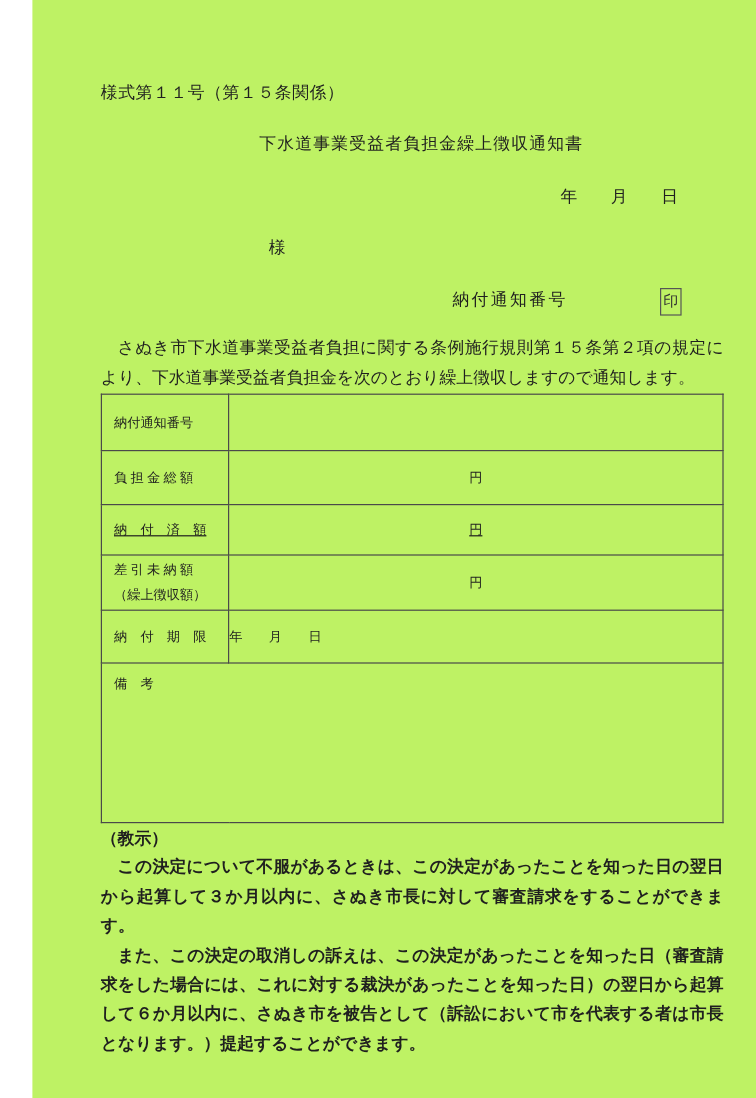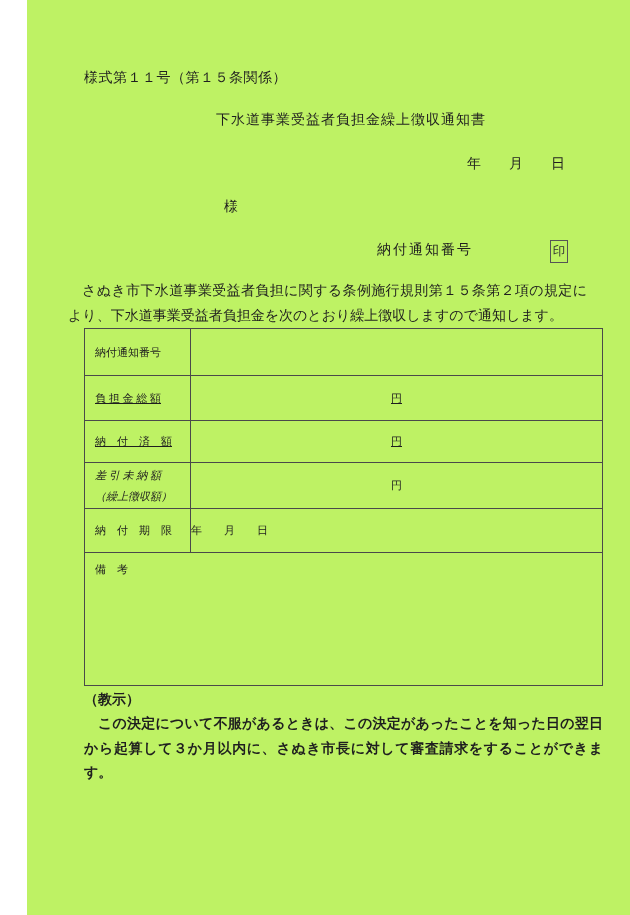--- a/index.html
+++ b/index.html
@@ -55,21 +55,21 @@
     height: 23px;
     border: 1px solid #555;
     font-size: 12.5px;
     display: flex;
     align-items: center;
     justify-content: center;
     color: #333;
   }
   .intro {
     position: absolute;
-    left: 41px;
+    left: 57px;
     top: 279px;
     width: 519px;
     line-height: 24.5px;
     text-indent: 1em;
     text-align: justify;
   }
   .notice-table {
     position: absolute;
     left: 57px;
     top: 328px;
@@ -84,26 +84,26 @@
     vertical-align: middle;
     padding: 0;
   }
   .notice-table .label-cell {
     width: 106px;
     padding-left: 10px;
     white-space: nowrap;
     overflow: hidden;
   }
   .r1 td { height: 47px; }
-  .r2 td { height: 45px; text-decoration: underline; }
+  .r2 td { height: 45px; }
   .r3 td { height: 42px; text-decoration: underline; }
   .r4 td { height: 46px; }
   .r5 td { height: 44px; }
   .r6 td { height: 133px; }
-  .label-two-line { line-height: 21px; font-style: italic; }
+  .label-two-line { line-height: 21px; }
   .yen-cell {
     text-align: center;
     padding-right: 20px;
   }
   .deadline-cell {
     padding-left: 100px;
     white-space: pre;
   }
   .remarks-cell {
     vertical-align: top !important;
@@ -172,15 +172,16 @@
         <td class="remarks-cell" colspan="2">
           <span>備　考</span>
         </td>
       </tr>
     </tbody>
   </table>
 
   <div class="notes">
     <div>（教示）</div>
     <div class="para">この決定について不服があるときは、この決定があったことを知った日の翌日から起算して３か月以内に、さぬき市長に対して審査請求をすることができます。</div>
+    <div class="para">また、この決定の取消しの訴えは、この決定があったことを知った日（審査請求をした場合には、これに対する裁決があったことを知った日）の翌日から起算して６か月以内に、さぬき市を被告として（訴訟において市を代表する者は市長となります。）提起することができます。</div>
   </div>
 
 </div>
 
 </body></html>

